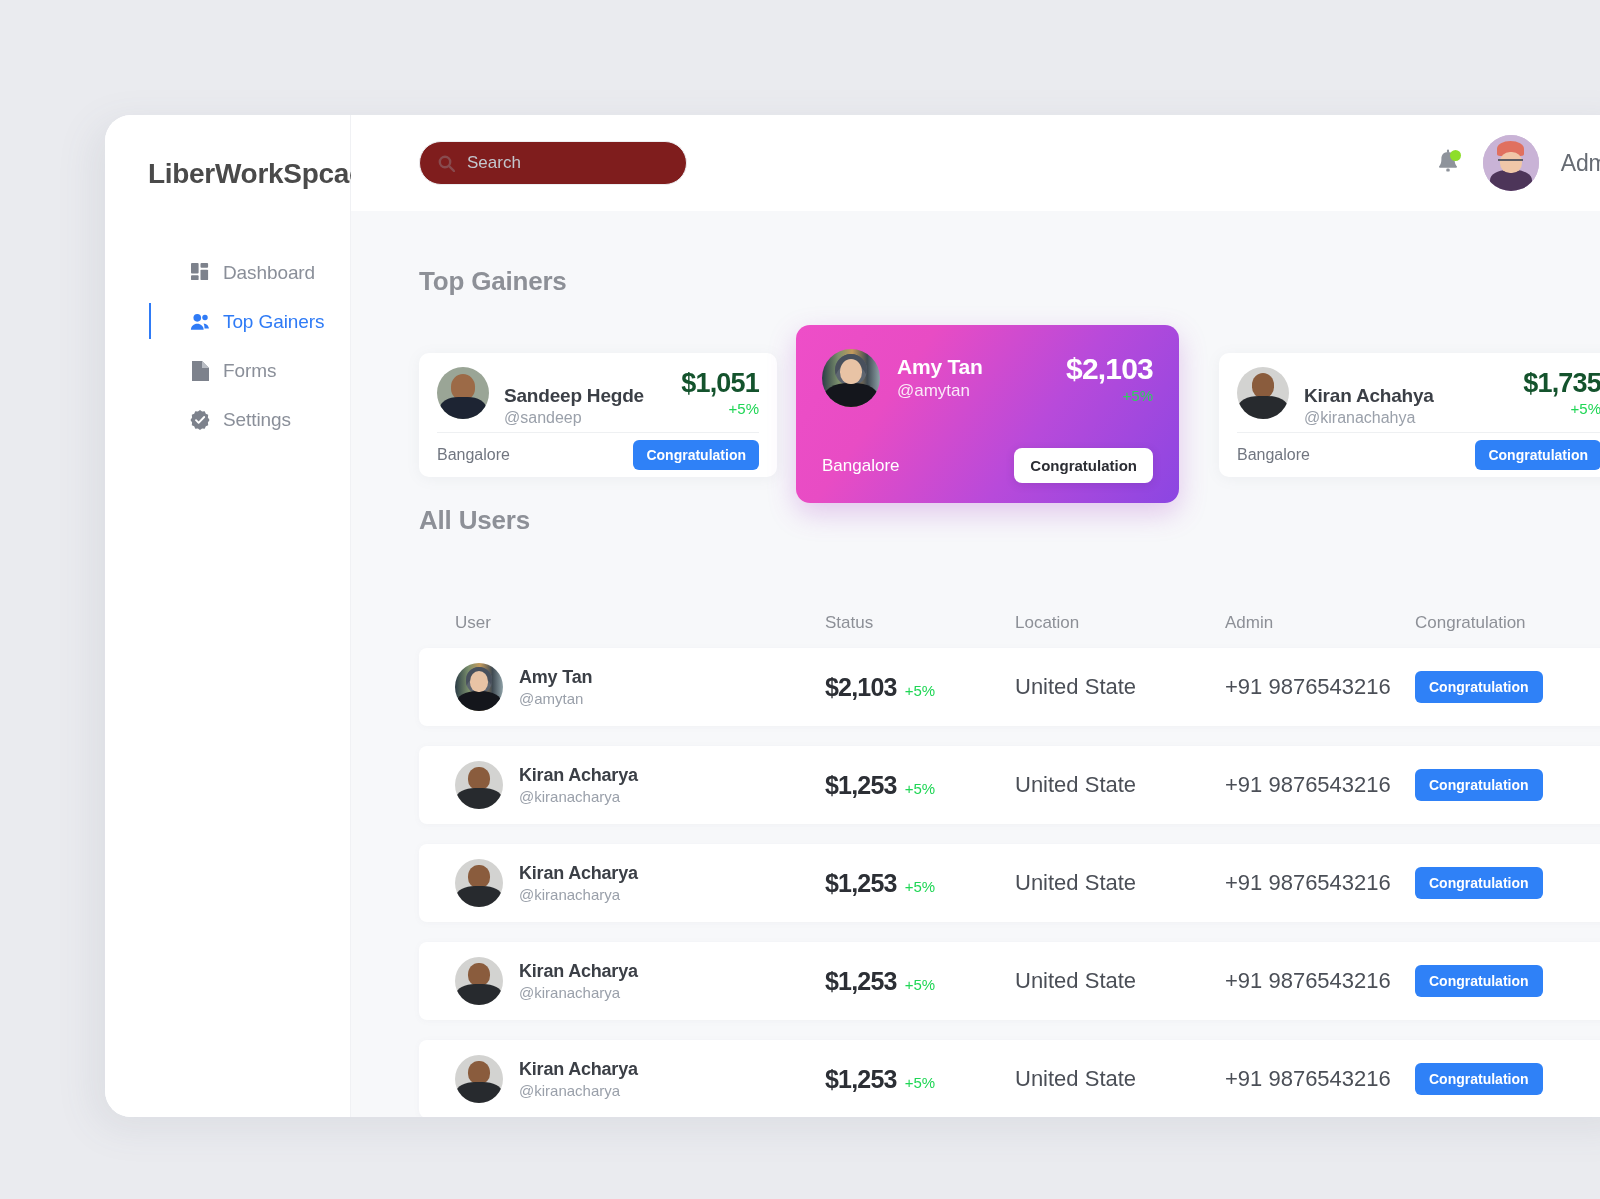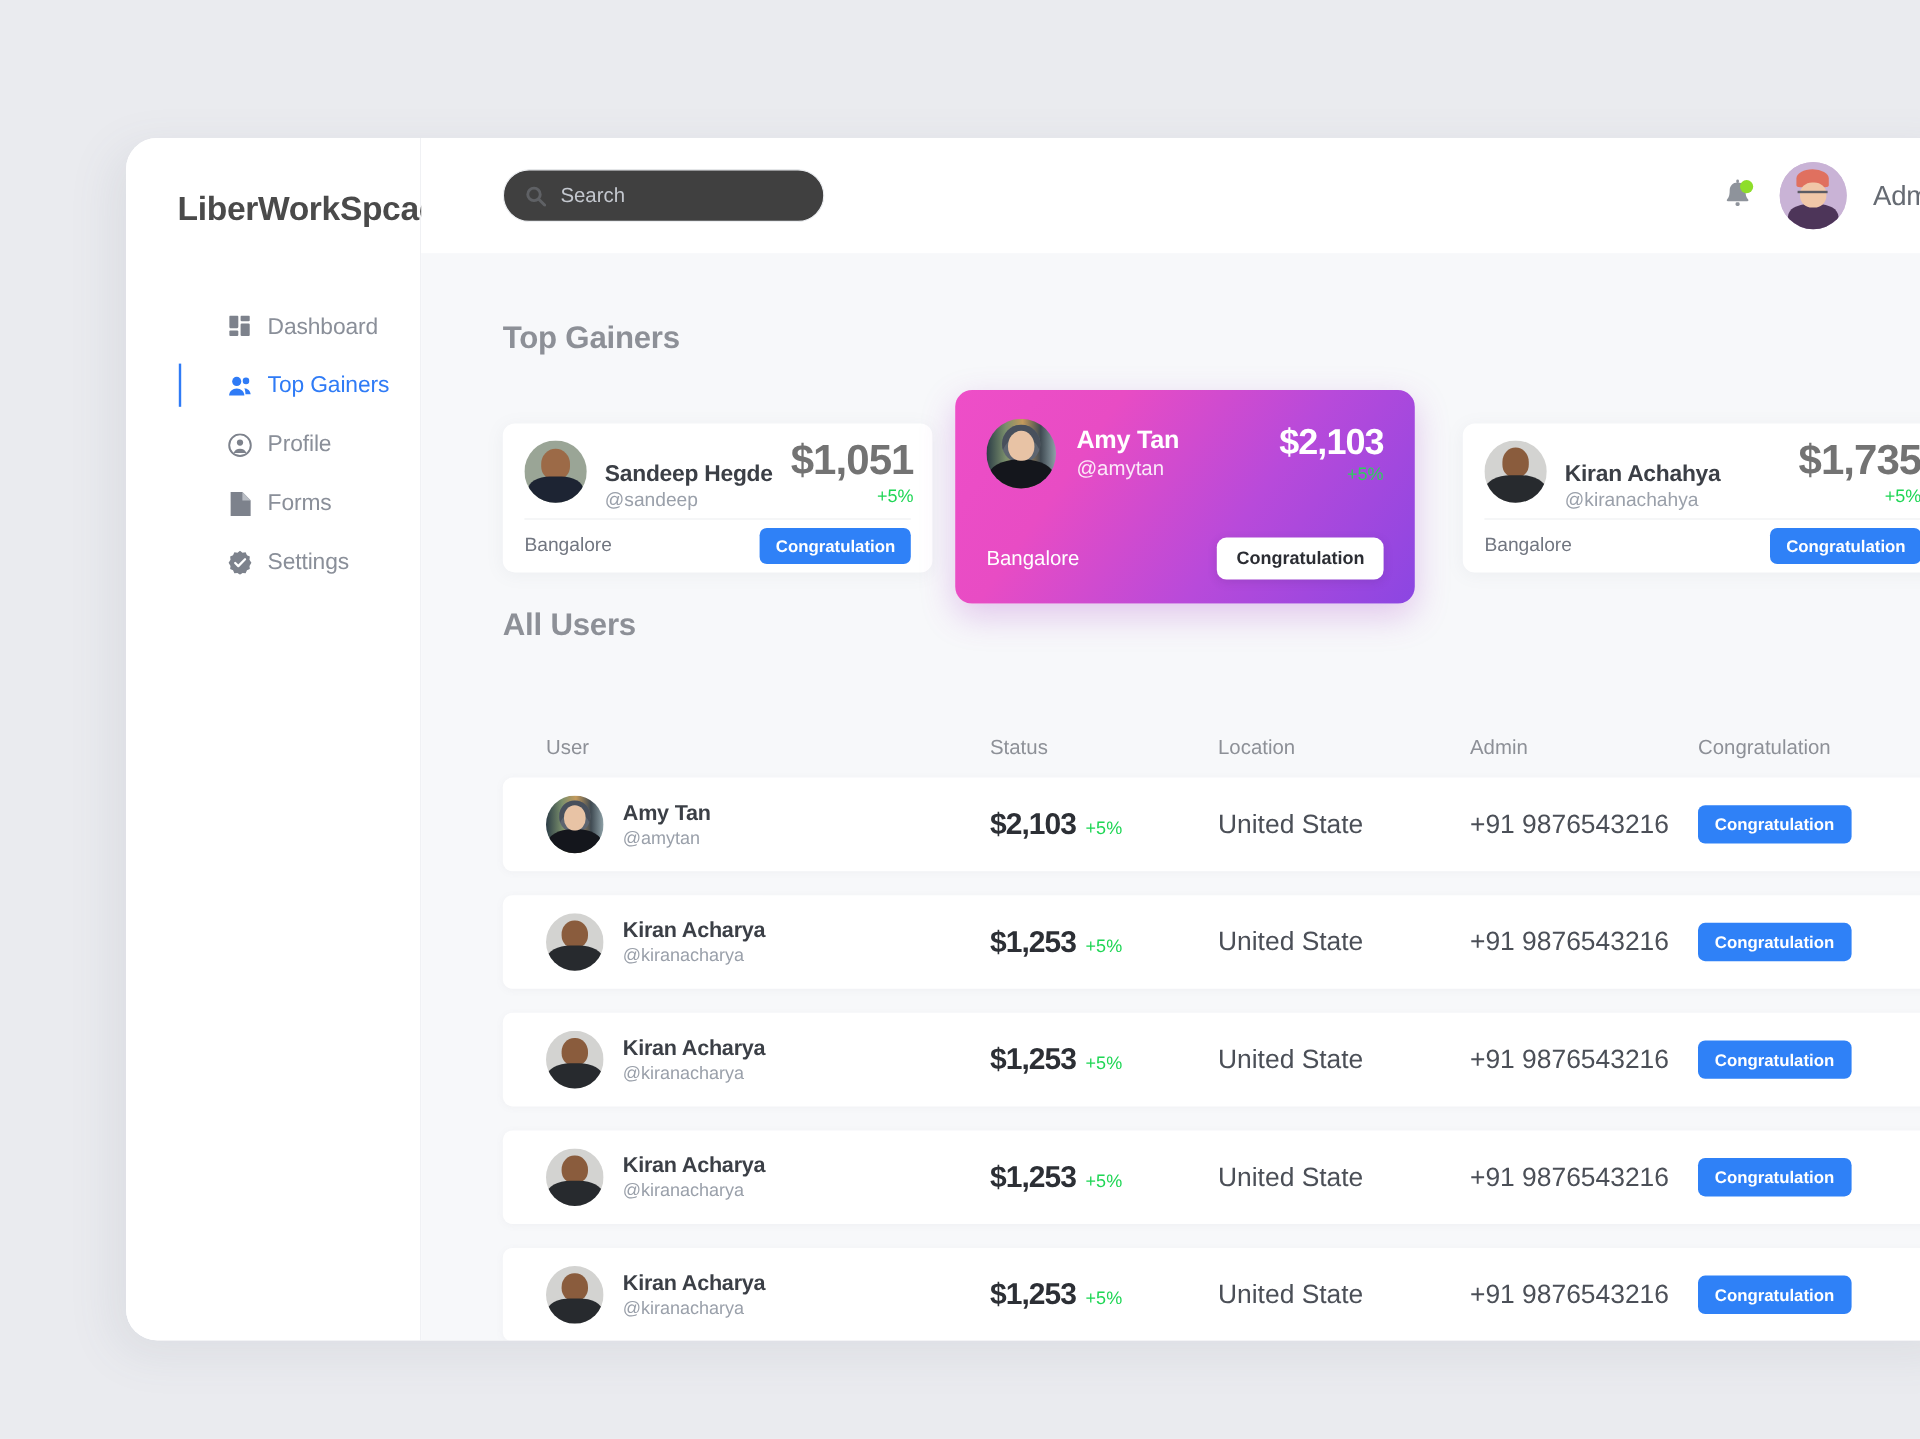--- a/index.html
+++ b/index.html
@@ -83,21 +83,21 @@
     flex: 0 0 96px;
     background: #ffffff;
     display: flex;
     align-items: center;
     padding: 0 0 0 68px;
     position: relative;
   }
   .search-box {
     width: 268px; height: 44px;
     border: 1px solid #eceef1;
-    background: #404040;
+    background: #7f1d1d;
     border-radius: 22px;
     display: flex;
     align-items: center;
     padding: 0 18px;
     gap: 12px;
     cursor: text;
   }
   .search-icon { opacity: .35; display: flex; }
   .search-input {
     border: 0; outline: 0; background: transparent;
@@ -188,21 +188,21 @@
     flex: 0 0 52px;
     position: relative;
   }
   .gname {
     font-size: 19px; font-weight: bold; color: #3b3f46;
     letter-spacing: -.2px; white-space: nowrap; margin-top: 27px;
   }
   .ghandle { font-size: 16px; color: #9aa0aa; margin-top: 2px; }
   .gamount-wrap { margin-left: auto; text-align: right; }
   .gamount {
-    font-size: 35px; font-weight: bold; color: #737373;
+    font-size: 27px; font-weight: bold; color: #14532d;
     letter-spacing: -.8px; white-space: nowrap;
   }
   .gpct { font-size: 15px; color: #1fd655; margin-top: 1px; }
   .gcard-bot {
     height: 43px;
     display: flex;
     align-items: center;
   }
   .gloc { font-size: 16px; color: #717680; }
   .btn-congrats {
@@ -402,30 +402,20 @@
           <svg width="21" height="19" viewBox="0 0 22 20" fill="#2f7bf6">
             <circle cx="8" cy="6" r="4.2"></circle>
             <circle cx="16.5" cy="5.5" r="3"></circle>
             <path d="M1 19c0-4 3.2-6.6 7-6.6s7 2.6 7 6.6z"></path>
             <path d="M15 12.2c3.1.2 5.6 2.5 5.8 5.6H16c0-2.1-.4-4-1-5.6z"></path>
           </svg>
         </span>
         <span class="nav-label">Top Gainers</span>
       </div>
 
-      <div class="nav-item">
-        <span class="nav-icon">
-          <svg width="20" height="20" viewBox="0 0 20 20">
-            <circle cx="10" cy="10" r="9" fill="none" stroke="#7d828c" stroke-width="1.6"></circle>
-            <circle cx="10" cy="7.8" r="2.6" fill="#7d828c"></circle>
-            <path d="M4.6 16.6a5.8 5.8 0 0 1 10.8 0z" fill="#7d828c"></path>
-          </svg>
-        </span>
-        <span class="nav-label">Profile</span>
-      </div>
 
       <div class="nav-item">
         <span class="nav-icon">
           <svg width="17" height="20" viewBox="0 0 17 20" fill="#7d828c">
             <path d="M0 0h10l7 7v13H0z"></path>
             <path d="M10 0l7 7h-7z" fill="#b9bdc4"></path>
           </svg>
         </span>
         <span class="nav-label">Forms</span>
       </div>

